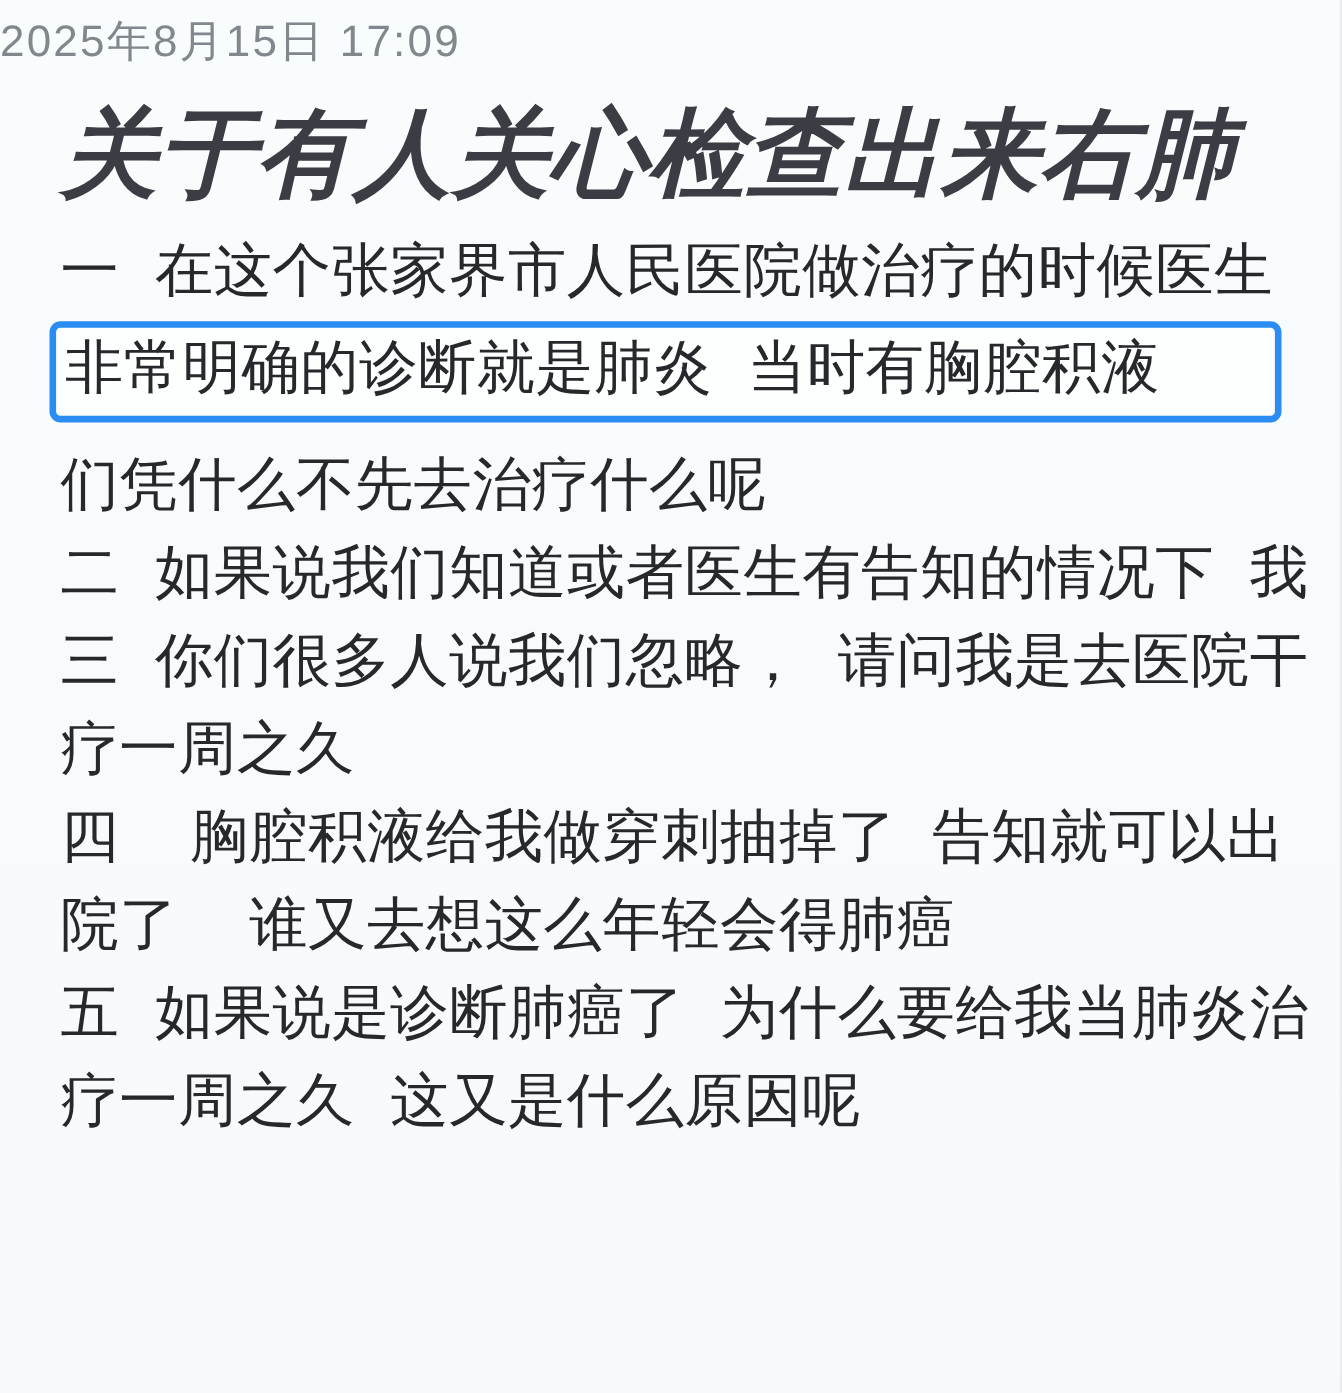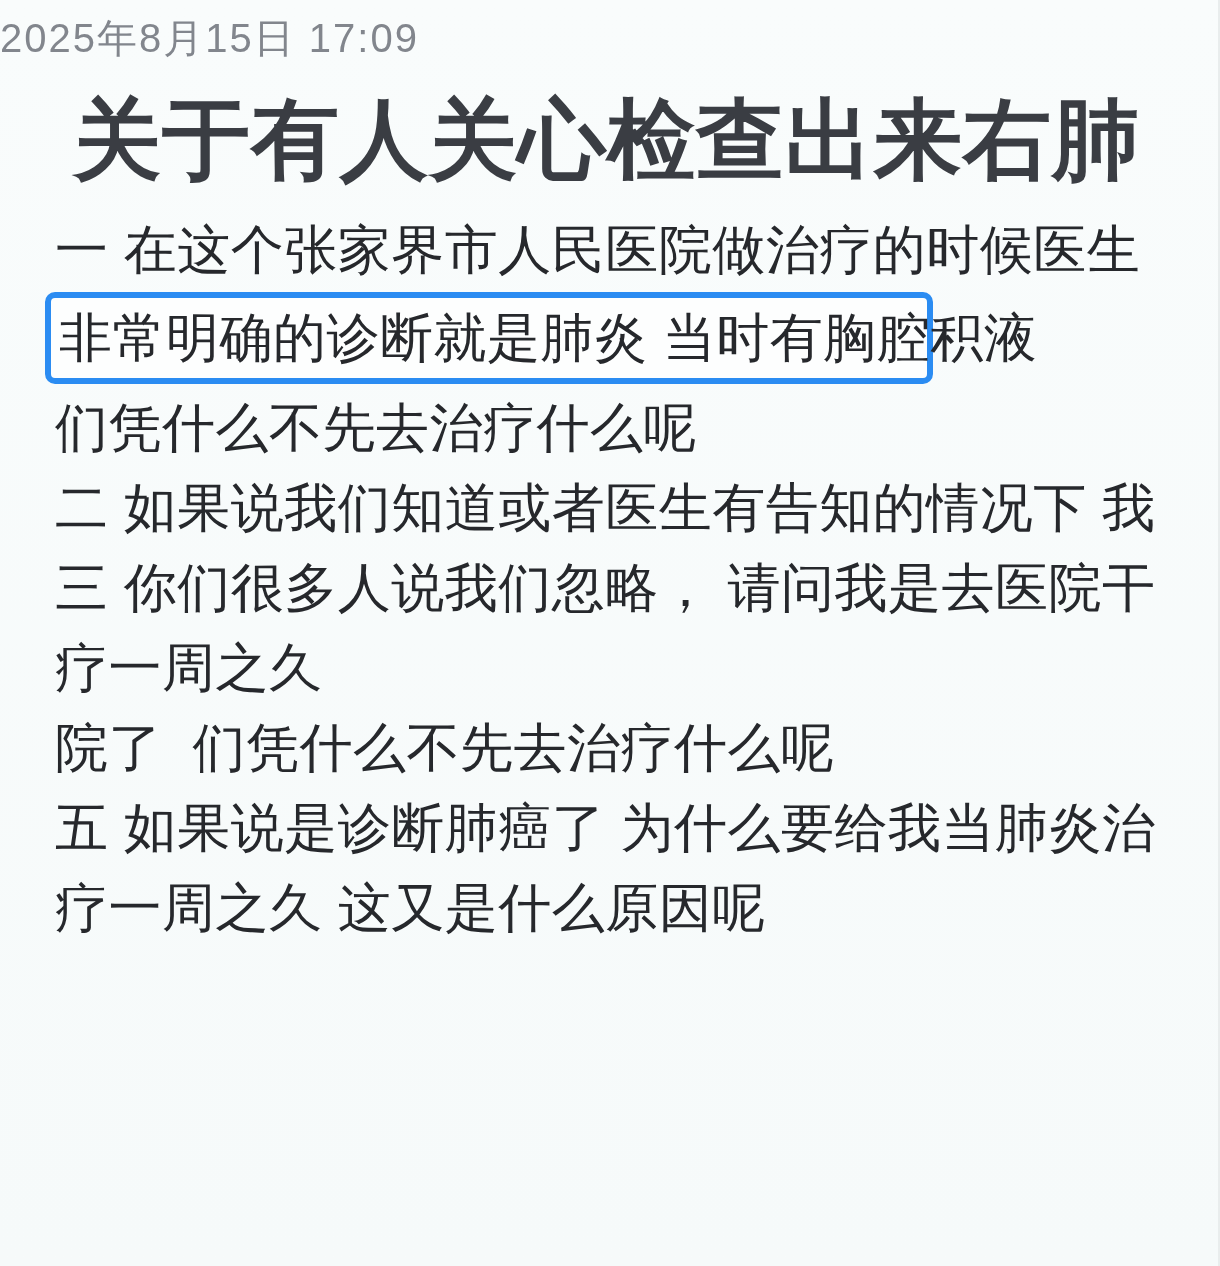--- a/index.html
+++ b/index.html
@@ -22,49 +22,51 @@
   }
   .date {
     padding-top: 16px;
     text-align: left;
     font-size: 40px;
     line-height: 44px;
     color: #82868d;
     letter-spacing: 2px;
   }
   .title {
-    margin: 10px 50px 0 73px;
+    margin: 10px 50px 0 55px;
     font-size: 88px;
     font-weight: 700;
     color: #3a3d43;
     line-height: 140px;
     letter-spacing: 1px;
+    font-style: italic;
   }
   .title-line {
     display: block;
     white-space: pre;
   }
   .title-line-2 {
     padding-left: 22px;
   }
   .note-body {
     margin: 0 0 0 55px;
     font-size: 53px;
     color: #26282c;
     letter-spacing: 0.5px;
   }
   .line {
     margin: 0;
     line-height: 80px;
     white-space: pre;
+    font-family: Liberation Mono, monospace;
   }
   .highlight-box {
     box-sizing: border-box;
-    width: 888px;
-    margin: 2px 0 4px -10px;
+    width: 1120px;
+    margin: 2px 0 20px -10px;
     border: 6px solid #2b8cf2;
     border-radius: 10px;
     padding: 0 10px 0 8px;
     background: #fdfefe;
   }
   .highlight-box .line {
     line-height: 80px;
   }
 </style>
 </head>
@@ -88,21 +90,22 @@
 
     <p class="line">们凭什么不先去治疗什么呢</p>
 
     <p class="line">二 如果说我们知道或者医生有告知的情况下 我</p>
 
     <p class="line">三 你们很多人说我们忽略， 请问我是去医院干</p>
 
 
     <p class="line">疗一周之久</p>
 
+    <p class="line">四  胸腔积液给我做穿刺抽掉了 告知就可以出</p>
 
-    <p class="line">院了  们凭什么不先去治疗什么呢</p>
+    <p class="line">院了  谁又去想这么年轻会得肺癌</p>
 
     <p class="line">五 如果说是诊断肺癌了 为什么要给我当肺炎治</p>
 
     <p class="line">疗一周之久 这又是什么原因呢</p>
 
   </div>
 </div>
 
 </body></html>

